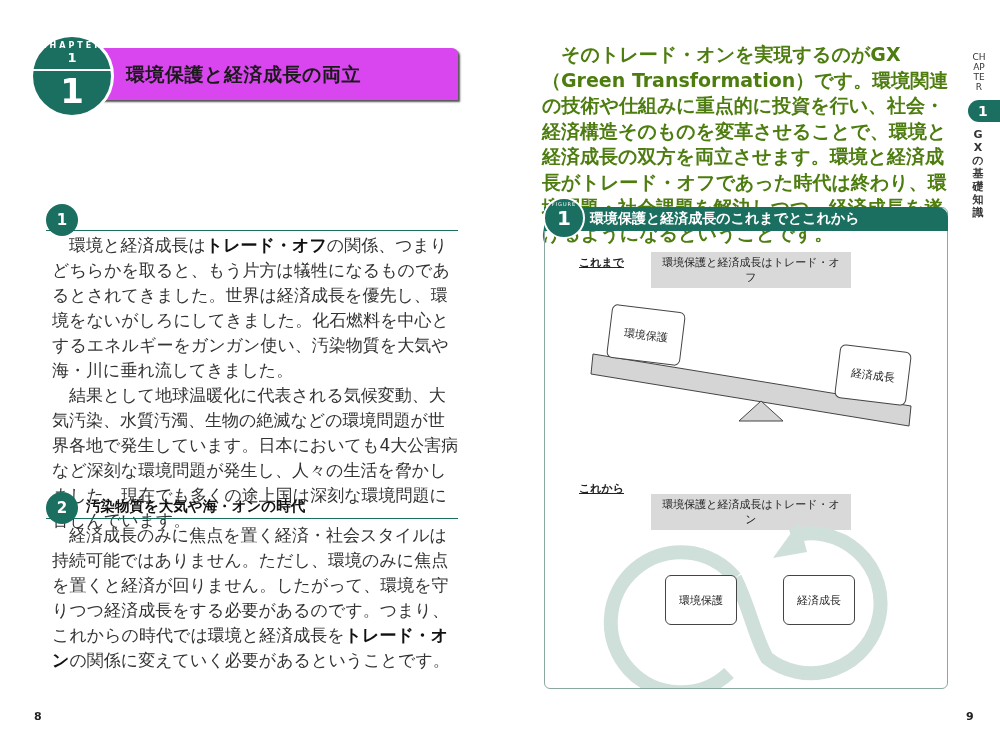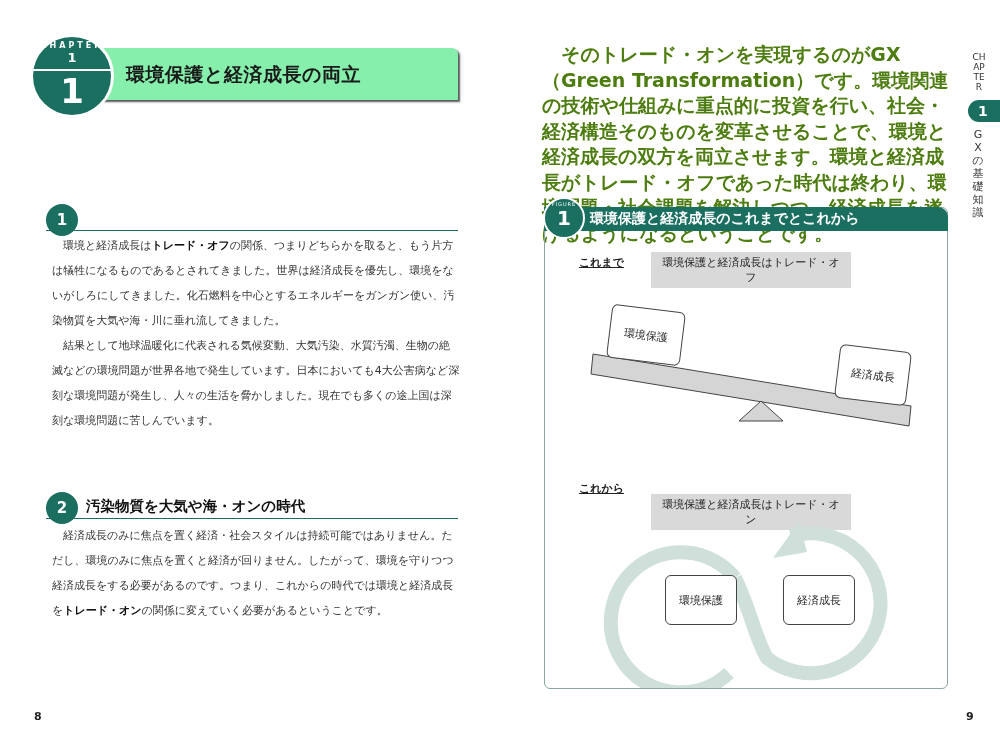--- a/index.html
+++ b/index.html
@@ -3,53 +3,53 @@
 <meta charset="utf-8">
 <style>
   html, body { margin:0; padding:0; }
   body { width:1000px; height:740px; background:#ffffff; position:relative; overflow:hidden;
          font-family:"DejaVu Sans", "Liberation Sans", sans-serif; color:#222; }
   .page { position:absolute; top:0; height:740px; }
   .left { left:0; width:500px; }
   .right { left:500px; width:500px; }
 
   
-  .ch-head { position:absolute; left:52px; top:48px; width:406px; height:52px; background:#86efac;
+  .ch-head { position:absolute; left:52px; top:48px; width:406px; height:52px; background:#d946ef;
              border-radius:0 6px 0 0; box-shadow:2px 2px 2px #555;text-decoration:underline; }
   .ch-title { position:absolute; left:74px; top:14px; font-size:19px; font-weight:bold; color:#1a1a1a; letter-spacing:0.5px; }
   .ch-lead { position:absolute; left:52px; top:110px; width:406px; height:74px; background:#d9d9d9;
              border-radius:0 0 6px 0; box-shadow:2px 2px 2px #444; }
   .ch-lead-text { position:absolute; left:24px; top:8px; width:375px; font-size:13.2px; line-height:20px; color:#222; text-indent:1em; }
   .ch-badge { position:absolute; left:30px; top:34px; width:84px; height:84px; border-radius:50%; background:#1b6f60;
               border:3px solid #fff; box-sizing:border-box; }
   .ch-badge .word { position:absolute; left:0; top:4px; width:78px; text-align:center; color:#fff; font-size:8px; letter-spacing:3px; font-weight:bold; }
   .ch-badge .small { position:absolute; left:0; top:13px; width:78px; text-align:center; color:#fff; font-size:13px; font-weight:bold; }
   .ch-badge .line { position:absolute; left:0; top:32px; width:78px; height:2px; background:#fff; }
   .ch-badge .big { position:absolute; left:0; top:34px; width:78px; text-align:center; color:#fff; font-size:34px; font-weight:bold; }
 
   
   .sec { position:absolute; left:46px; width:412px; height:26px; border-bottom:1px solid #1b6f60; }
   .sec .num { position:absolute; left:0; top:0; width:32px; height:32px; border-radius:50%; background:#1b6f60; color:#fff;
               font-weight:bold; font-size:15px; text-align:center; line-height:32px; }
   .sec .title { position:absolute; left:40px; top:5px; font-size:14.5px; font-weight:bold; color:#111; }
 
-  .body-text { position:absolute; left:52px; width:408px; font-size:11px; line-height:25px; color:#333; }
+  .body-text { position:absolute; left:52px; width:408px; font-size:17px; line-height:25px; color:#333; }
   .body-text p { margin:0; text-indent:1em; }
   .body-text b { color:#111; }
 
   .page-num { position:absolute; top:710px; font-size:11px; font-weight:bold; color:#222; }
 
   
   .r-text { position:absolute; left:42px; top:42px; width:412px; font-size:19px; line-height:25.5px; color:#4d7c0f;font-weight:bold; }
   .r-text p { margin:0; text-indent:1em; }
   .side-tab { position:absolute; left:468px; top:52px; width:32px; }
   .side-tab .vert { font-size:9px; color:#333; text-align:center; line-height:10px; width:14px; margin-left:4px; }
   .side-tab .tabnum { margin-top:8px; width:32px; height:22px; background:#1b6f60; color:#fff; font-weight:bold; font-size:14px;
                       border-radius:11px 0 0 11px; line-height:22px; padding-left:10px; box-sizing:border-box; }
-  .side-tab .vert2 { margin-top:6px; font-size:11px; line-height:13px; color:#333; width:14px; margin-left:3px; text-align:center; }
+  .side-tab .vert2 { margin-top:6px; font-size:11px; line-height:13px; color:#333; width:14px; margin-left:3px; text-align:center;font-weight:bold; }
 
   .fig { position:absolute; left:44px; top:207px; width:404px; height:482px; border:1px solid #8aa8a0; border-radius:6px;
          box-sizing:border-box; }
   .fig-head { position:absolute; left:-1px; top:-1px; width:404px; height:24px; background:#1b6f60; border-radius:0 10px 0 0; }
   .fig-title { position:absolute; left:46px; top:3px; font-size:14px; font-weight:bold; color:#fff; }
   .fig-badge { position:absolute; left:-2px; top:-11px; width:42px; height:42px; border-radius:50%; background:#1b6f60;
                border:2px solid #fff; box-sizing:border-box; color:#fff; }
   .fig-badge .w { position:absolute; top:2px; width:38px; text-align:center; font-size:5px; letter-spacing:1px; }
   .fig-badge .n { position:absolute; top:7px; width:38px; text-align:center; font-size:20px; font-weight:bold; }
 

